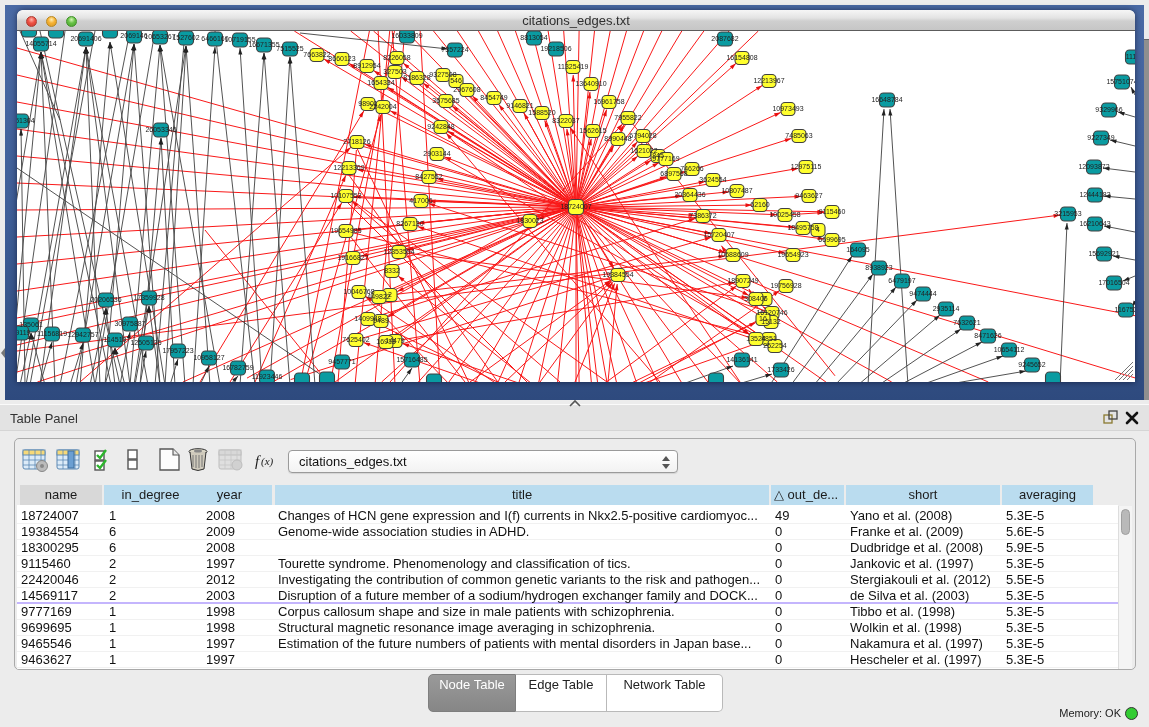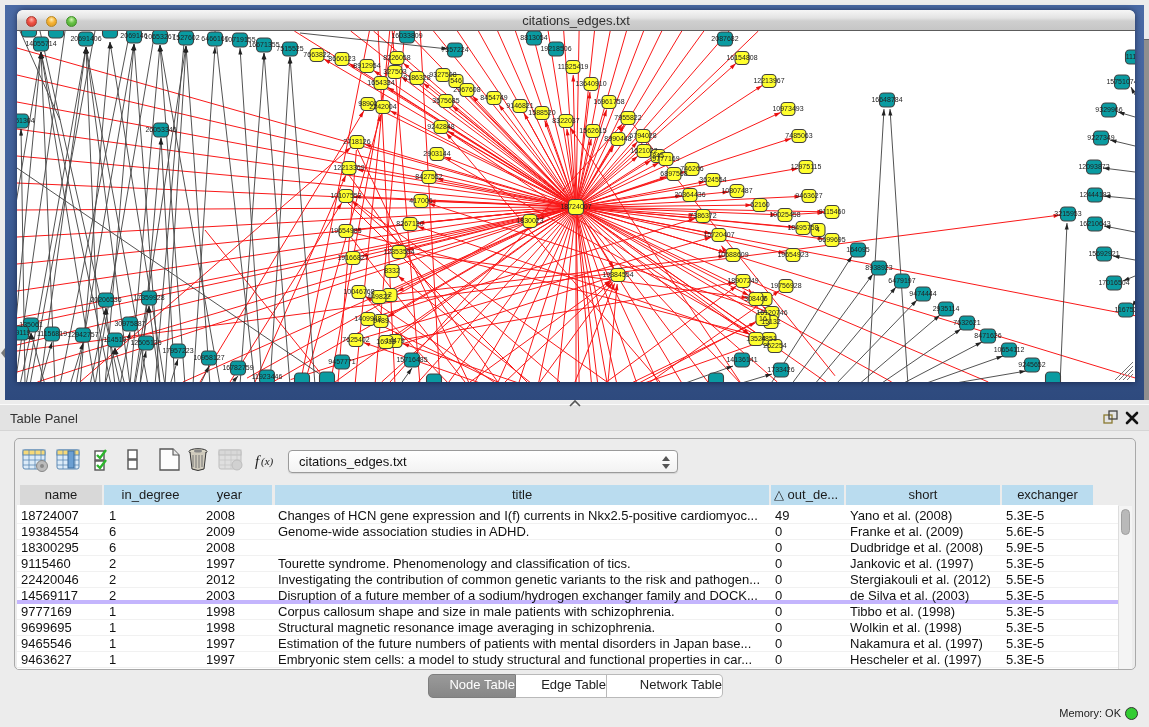--- a/index.html
+++ b/index.html
@@ -13,21 +13,21 @@
 .l-grn{left:49px;background:radial-gradient(circle at 50% 30%,#d3f5b5 0%,#66c145 45%,#4da331 100%);border:1px solid #3f8f28}
 .tpbar{position:absolute;left:0;top:404px;width:1149px;height:27px;background:#e3e3e3;border-top:1px solid #fafafa;border-bottom:1px solid #d5d5d5}
 .tpbar .lbl{position:absolute;left:10px;top:6px;font-size:13px;color:#333}
 .panelbox{position:absolute;left:14px;top:438px;width:1122px;height:232px;background:#ececec;border:1px solid #a9a9a9;border-radius:5px;overflow:hidden}
 .tablewrap{position:absolute;left:2px;top:66px;width:1101px;height:164px;background:#fff}
 .hdr{position:absolute;top:46px;height:20px;background:#badcef;font-size:13px;color:#1c1c1c;text-align:center;line-height:20px;overflow:hidden}
 .row{position:absolute;height:16px;width:1101px;font-size:13px;color:#111}
 .row span{position:absolute;top:0;white-space:nowrap;line-height:16px}
 .vsb{position:absolute;right:3px;top:67px;width:14px;height:163px;background:#f4f4f4;border-left:1px solid #ddd}
 .vsb .thumb{position:absolute;left:2px;top:3px;width:9px;height:26px;border-radius:5px;background:#b9b9b9;border:1px solid #9f9f9f}
-.seg{position:absolute;top:674px;height:24px;font-size:13px;line-height:20px;text-align:right}
+.seg{position:absolute;top:674px;height:38px;font-size:13px;line-height:20px;text-align:center}
 .memok{position:absolute;right:28px;top:707px;font-size:11px;color:#222}
 .dot{position:absolute;right:11px;top:707px;width:13px;height:13px;border-radius:50%;background:#33cc33;border:1.5px solid #333}
 </style></head><body>
 <div class="netpanel">
  <div class="macwin">
   <div class="titlebar">
         <span class="tt">citations_edges.txt</span>
    <span class="light l-red"></span>
         <span class="light l-yel"></span>
         <span class="light l-grn"></span>
@@ -846,21 +846,21 @@
         <path d="M5 14 L9 9 L1 9 Z" fill="#555"></path>
       </svg>
   </div>
 
   <div class="hdr" style="left:5px;width:82px;background:#d8d8d8">name</div>
   <div class="hdr" style="left:89px;width:93px">in_degree</div>
   <div class="hdr" style="left:172px;width:85px">year</div>
   <div class="hdr" style="left:260px;width:494px">title</div>
   <div class="hdr" style="left:756px;width:73px;text-align:left;padding-left:3px">△ out_de...</div>
   <div class="hdr" style="left:831px;width:154px">short</div>
-  <div class="hdr" style="left:987px;width:91px">exchanger</div>
+  <div class="hdr" style="left:987px;width:91px">averaging</div>
   <div class="tablewrap">
       <div class="row" style="top:3px;border-bottom:1px solid #f1f1f1">
         <span style="left:4px">18724007</span>
         <span style="left:92px">1</span>
         <span style="left:189px">2008</span>
         <span style="left:261px">Changes of HCN gene expression and I(f) currents in Nkx2.5-positive cardiomyoc...</span>
         <span style="left:758px">49</span>
         <span style="left:833px">Yano et al. (2008)</span>
         <span style="left:989px">5.3E-5</span>
       </div>
@@ -892,21 +892,21 @@
       </div>
       <div class="row" style="top:67px;border-bottom:1px solid #f1f1f1">
         <span style="left:4px">22420046</span>
         <span style="left:92px">2</span>
         <span style="left:189px">2012</span>
         <span style="left:261px">Investigating the contribution of common genetic variants to the risk and pathogen...</span>
         <span style="left:758px">0</span>
         <span style="left:833px">Stergiakouli et al. (2012)</span>
         <span style="left:989px">5.5E-5</span>
       </div>
-      <div class="row" style="top:83px;border-bottom:4px solid #c4b5fd">
+      <div class="row" style="top:83px;border-bottom:2px solid #c4b5fd">
         <span style="left:4px">14569117</span>
         <span style="left:92px">2</span>
         <span style="left:189px">2003</span>
         <span style="left:261px">Disruption of a future member of a sodium/hydrogen exchanger family and DOCK...</span>
         <span style="left:758px">0</span>
         <span style="left:833px">de Silva et al. (2003)</span>
         <span style="left:989px">5.3E-5</span>
       </div>
       <div class="row" style="top:99px;border-bottom:1px solid #f1f1f1">
         <span style="left:4px">9777169</span>
@@ -932,21 +932,20 @@
         <span style="left:189px">1997</span>
         <span style="left:261px">Estimation of the future numbers of patients with mental disorders in Japan base...</span>
         <span style="left:758px">0</span>
         <span style="left:833px">Nakamura et al. (1997)</span>
         <span style="left:989px">5.3E-5</span>
       </div>
       <div class="row" style="top:147px;border-bottom:1px solid #f1f1f1">
         <span style="left:4px">9463627</span>
         <span style="left:92px">1</span>
         <span style="left:189px">1997</span>
-        <span style="left:261px">Embryonic stem cells: a model to study structural and functional properties in car...</span>
         <span style="left:758px">0</span>
         <span style="left:833px">Hescheler et al. (1997)</span>
         <span style="left:989px">5.3E-5</span>
       </div>
     </div>
   <div class="vsb">
       <div class="thumb"></div>
     </div>
 </div>
 

